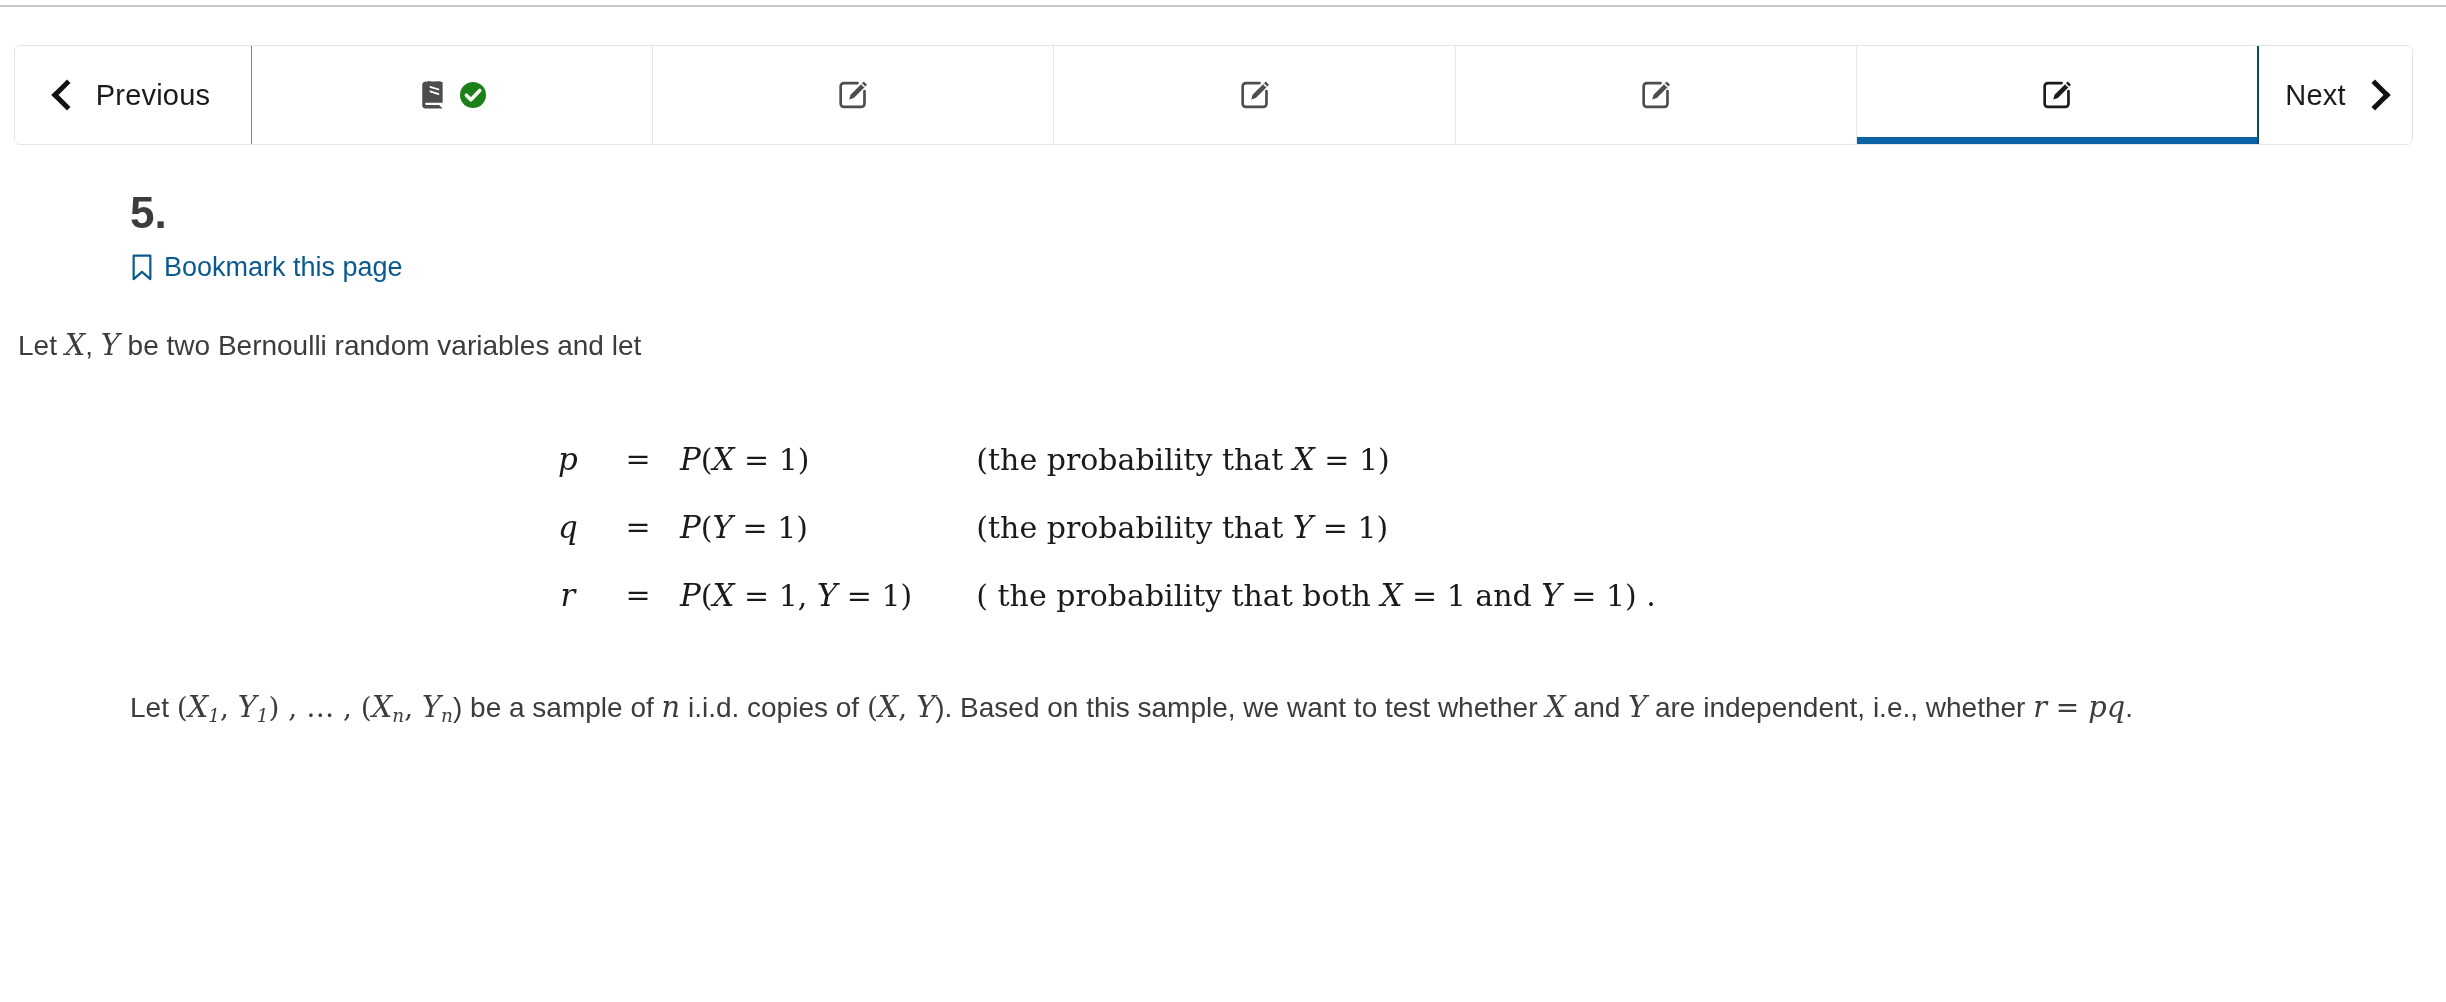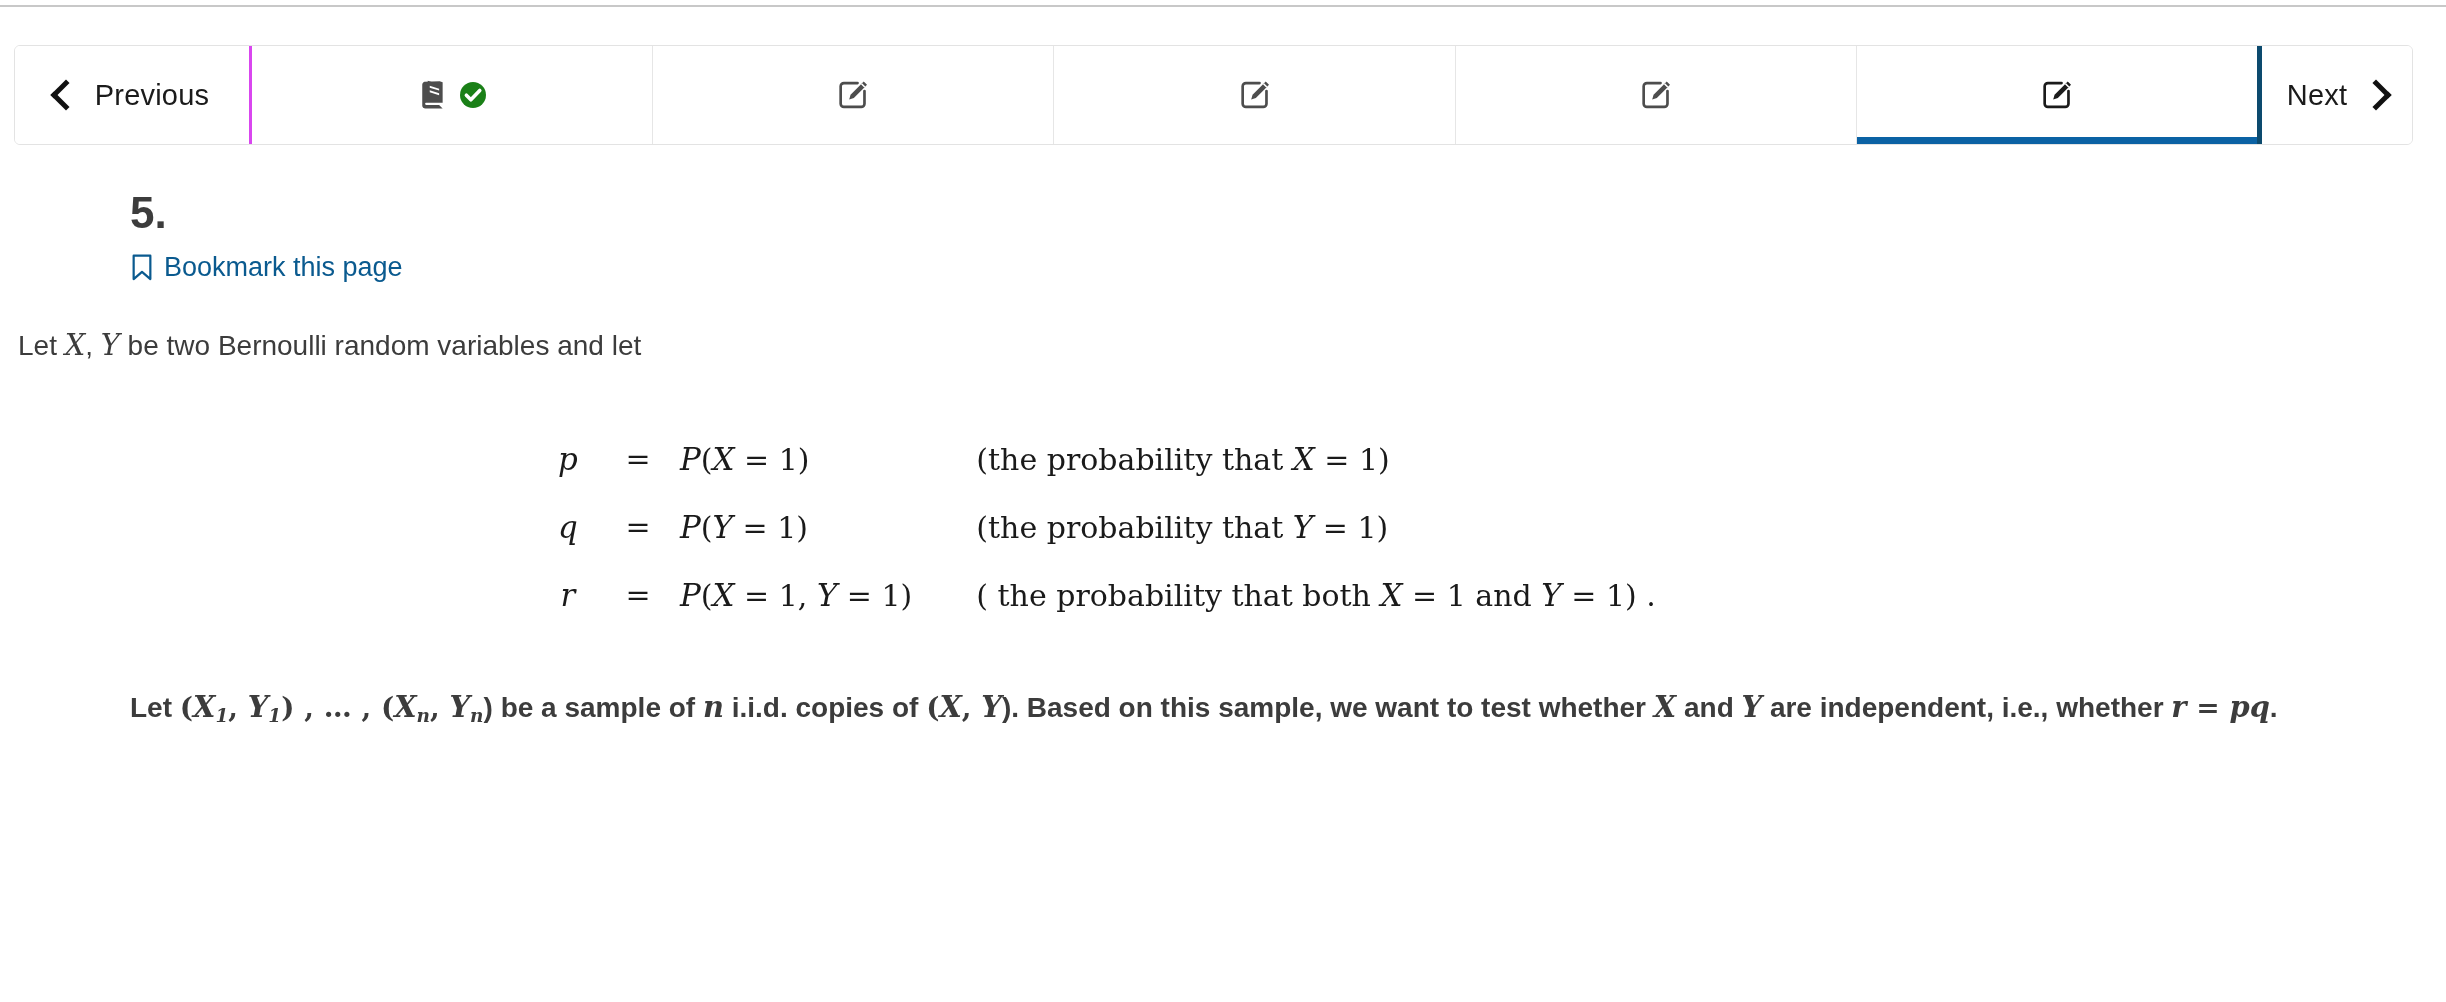--- a/index.html
+++ b/index.html
@@ -50,26 +50,26 @@
     gap: 16px;
     box-sizing: border-box;
     background: #ffffff;
     cursor: pointer;
     position: relative;
     user-select: none;
   }
   .seq-prev {
     width: 237px;
     flex: 0 0 237px;
-    border-right: 3px solid #d946ef;
+    border-right: 1px solid #d946ef;
   }
   .seq-next {
     width: 155px;
     flex: 0 0 155px;
-    border-left: 5px solid #0c4a6e;
+    border-left: 2px solid #0c4a6e;
   }
   .seq-label {
     font-size: 29px;
     color: #1b1b1b;
     font-family: "Liberation Sans", sans-serif;
     letter-spacing: 0.2px;
   }
   .chev {
     display: inline-block;
     width: 17px;
@@ -142,21 +142,21 @@
 
   .para {
     margin: 0;
     padding: 0 0 0 130px;
     font-size: 28px;
     line-height: 1.45;
     color: #3c3c3c;
   }
   .p-setup  { margin-top: 62px; }
   .p-let    { margin-top: 40px; padding-left: 18px; }
-  .p-sample { margin-top: 58px; max-width: 2270px; font-weight: bold; }
+  .p-sample { margin-top: 58px; max-width: 2270px; }
 
   .setup-kw {
     color: #ff6a00;
     font-weight: bold;
   }
 
   
   .m {
     font-family: "DejaVu Serif", "Liberation Serif", serif;
     font-style: italic;

